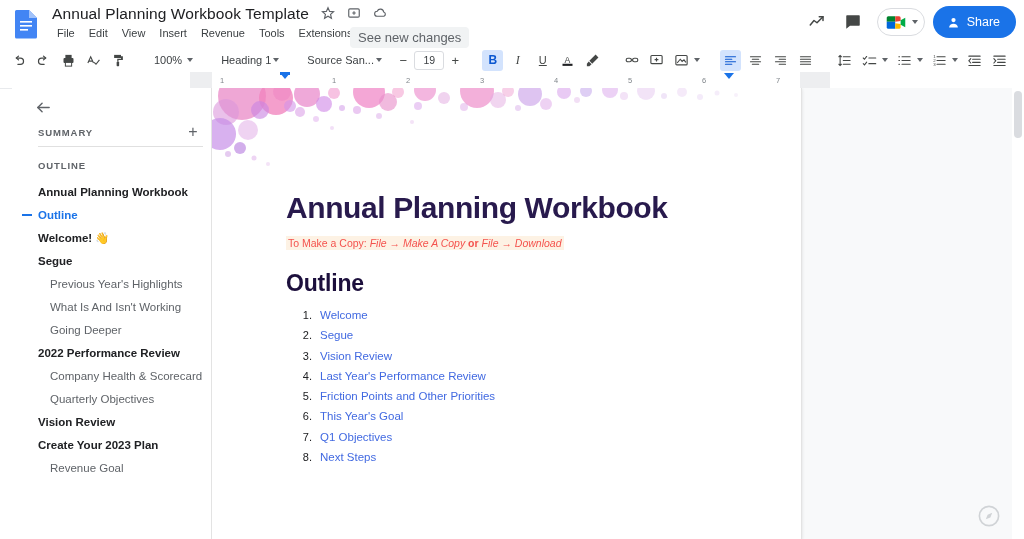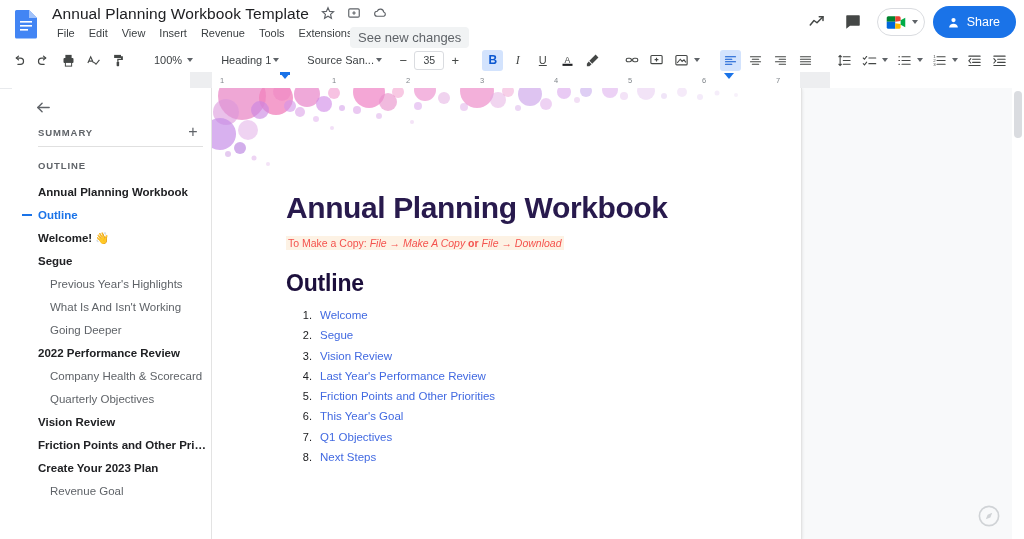--- a/index.html
+++ b/index.html
@@ -403,21 +403,21 @@
 
   <div class="tb-wide" style="width:76px">
     <span class="lbl">Source San...</span>
     <span class="caret" style="margin-left:auto"></span>
   </div>
 
   <div class="tb-sep"></div>
 
   <div class="fontsize-box">
     <div class="fs-btn">−</div>
-    <div class="fs-val">35</div>
+    <div class="fs-val">19</div>
     <div class="fs-btn">+</div>
   </div>
 
   <div class="tb-sep"></div>
 
   <div class="tb active" style="font-weight:bold;font-size:12px">B</div>
   <div class="tb" style="font-style:italic;font-family:'Liberation Serif',serif;font-size:12px">I</div>
   <div class="tb" style="text-decoration:underline;font-size:11px">U</div>
   <div class="tb">
     <svg width="15" height="16" viewBox="0 0 24 24">
@@ -608,23 +608,20 @@
         <span>2022 Performance Review</span>
       </div>
     <div class="sb-item lvl2">
         <span>Company Health &amp; Scorecard</span>
       </div>
     <div class="sb-item lvl2">
         <span>Quarterly Objectives</span>
       </div>
     <div class="sb-item lvl1">
         <span>Vision Review</span>
-      </div>
-    <div class="sb-item lvl1">
-        <span>Friction Points and Other Pri…</span>
       </div>
     <div class="sb-item lvl1">
         <span>Create Your 2023 Plan</span>
       </div>
     <div class="sb-item lvl2">
         <span>Revenue Goal</span>
       </div>
   </div>
 </div>
 

